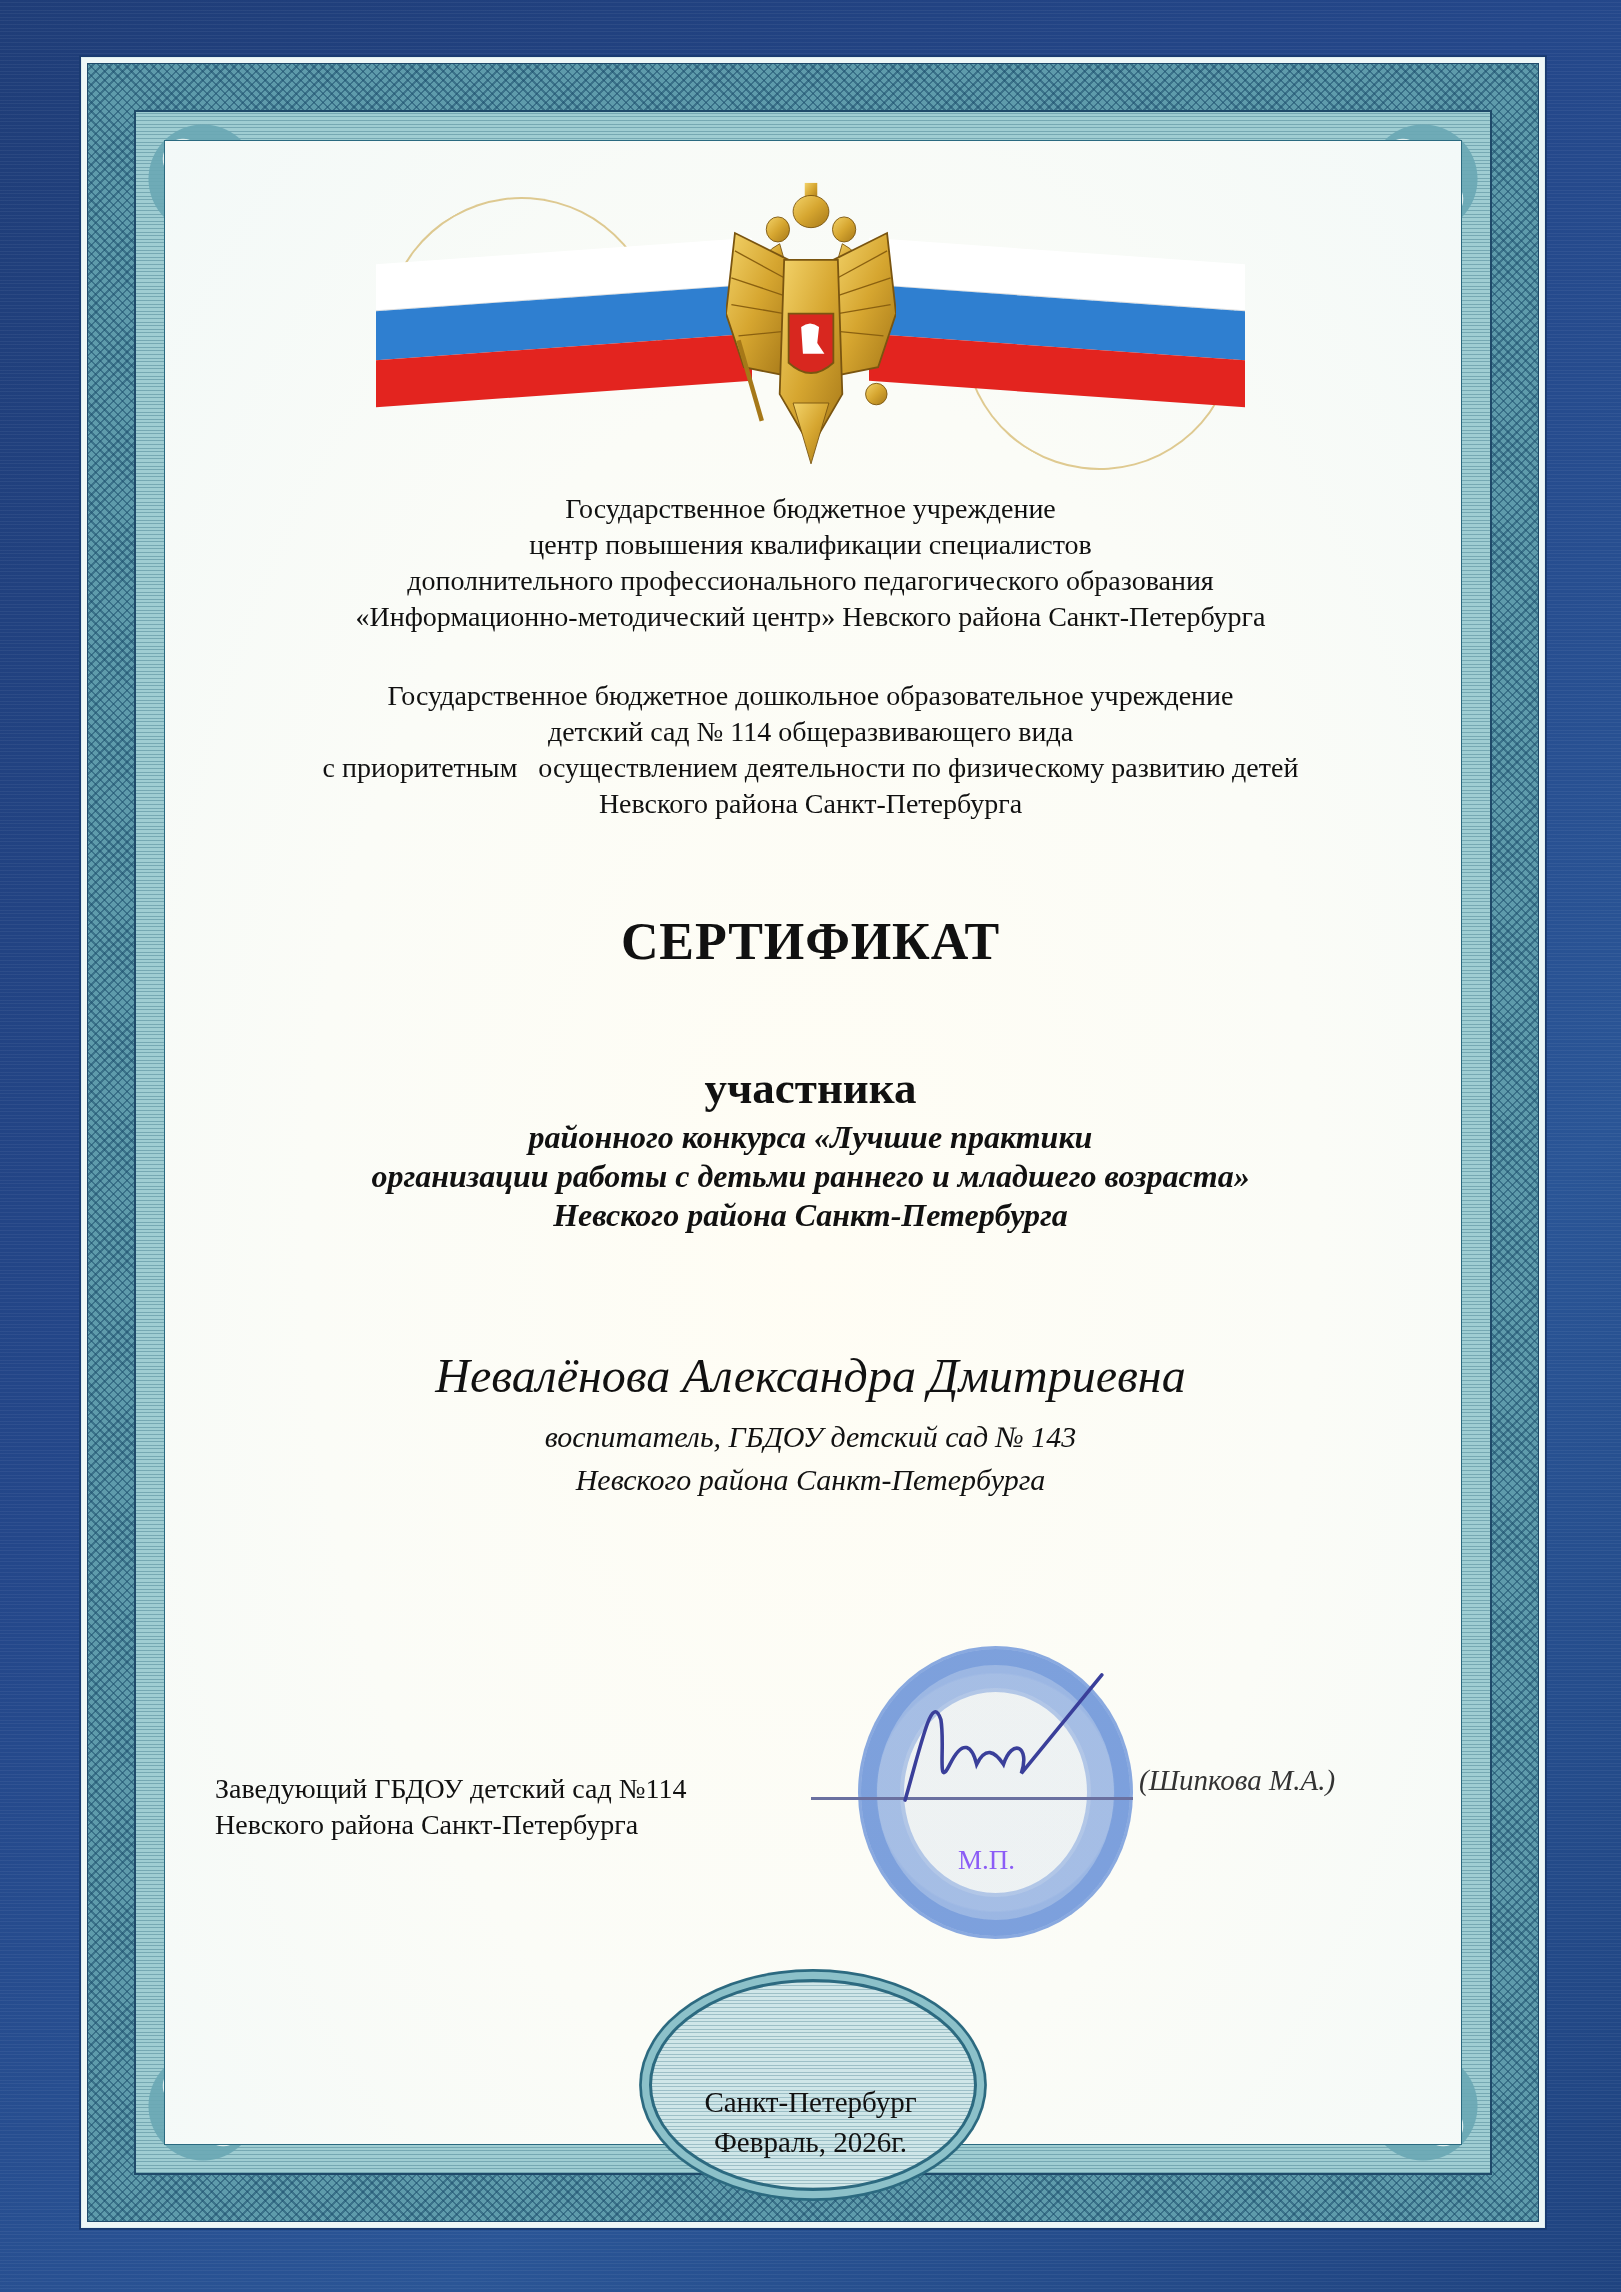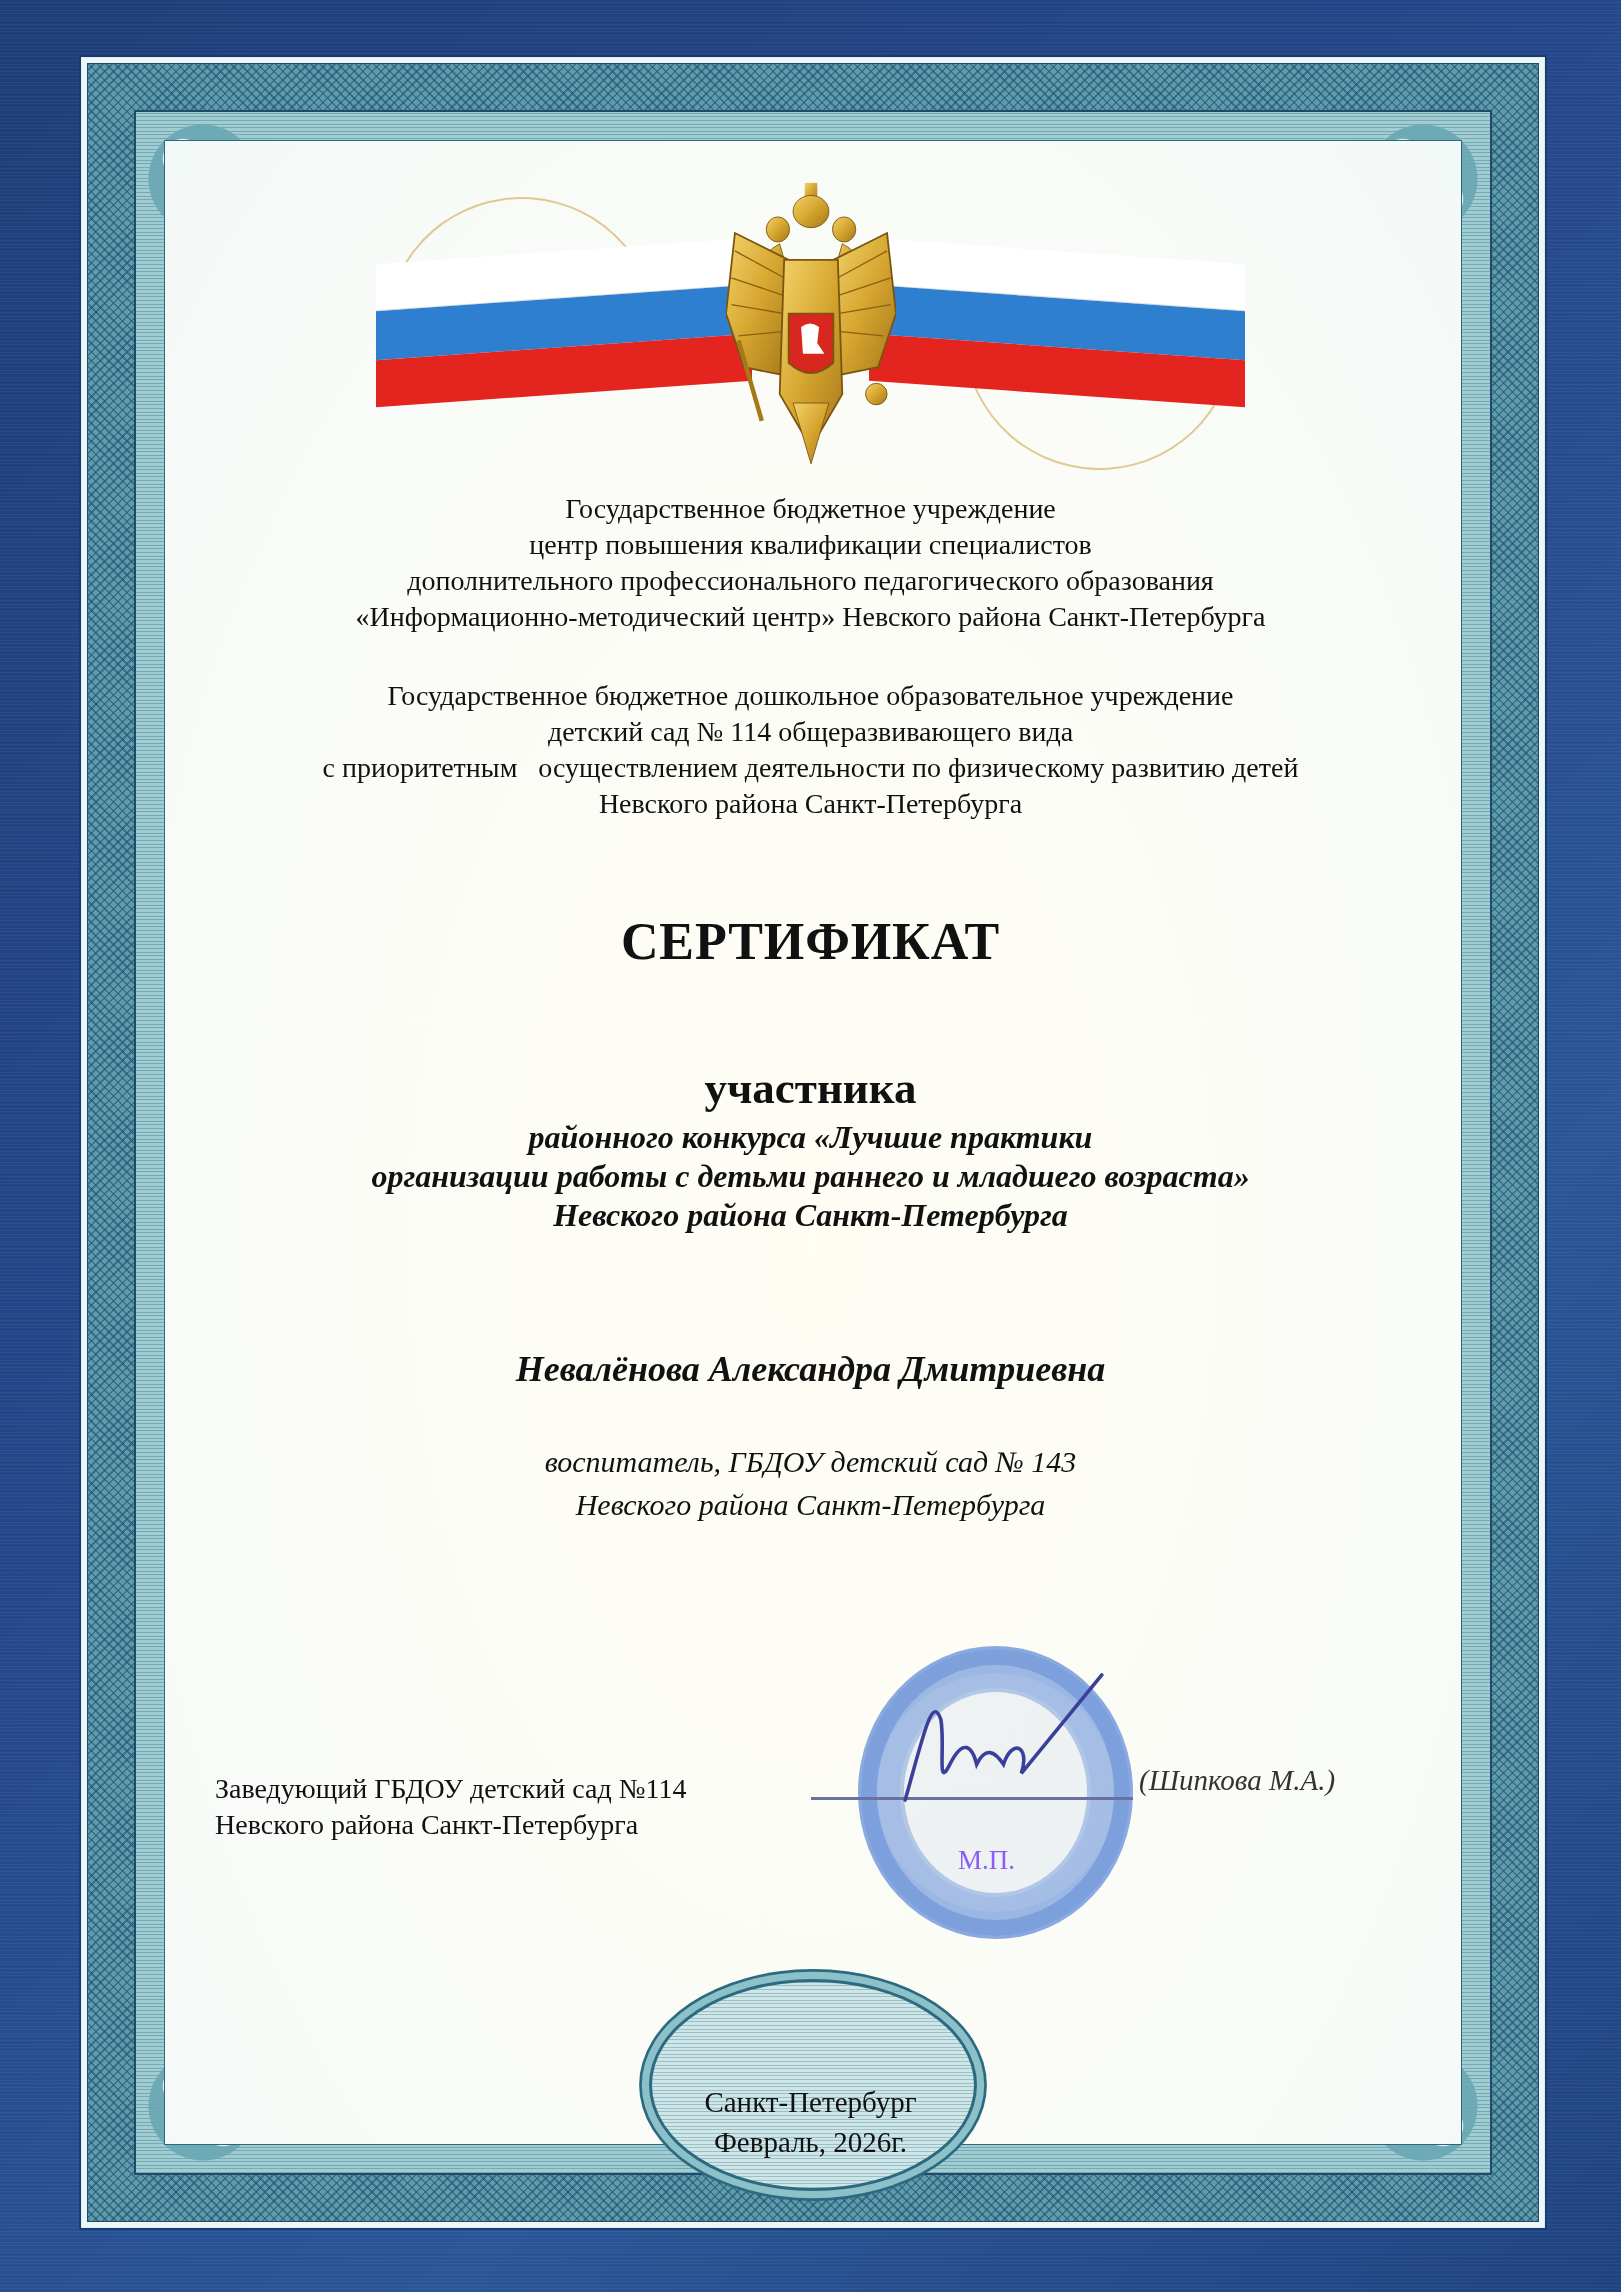--- a/index.html
+++ b/index.html
@@ -83,22 +83,22 @@
     position:absolute; left:50%; top:0; transform:translateX(-50%);
     width:170px; height:287px;
   }
 
   .text-block { position:absolute; left:134px; right:134px; text-align:center; color:#111; }
   .org1 { top:491px; font-size:28px; line-height:36px; }
   .org2 { top:678px; font-size:28px; line-height:36px; }
   .cert-title { top:912px; font-size:52px; font-weight:bold; letter-spacing:0.9px; }
   .participant { top:1062px; font-size:45px; font-weight:bold; }
   .contest { top:1118px; font-size:32px; line-height:39px; font-weight:bold; font-style:italic; }
-  .person-name { top:1348px; font-size:36px; font-weight:bold; font-style:italic; }
-  .person-role { top:1415px; font-size:30px; line-height:43px; font-style:italic;margin-top:25px; }
+  .person-name { top:1348px; font-size:48px; font-weight:normal; font-style:italic; }
+  .person-role { top:1415px; font-size:30px; line-height:43px; font-style:italic; }
 
   .signer { position:absolute; left:215px; top:1727px; font-size:28px; line-height:36px; color:#111;margin-top:44px; }
   .sign-line { position:absolute; left:811px; top:1797px; width:322px; height:2.7px; background:#6a70a0; }
   .signature {
     position:absolute; left:887px; top:1666px; width:224px; height:152px;
   }
   .sign-name { position:absolute; left:1139px; top:1764px; font-size:29px; color:#333;font-style:italic; }
   .mp { position:absolute; left:958px; top:1845px; font-size:27px; color:#8b5cf6; }
   .stamp {
     position:absolute; left:858px; top:1646px; width:269px; height:287px;

